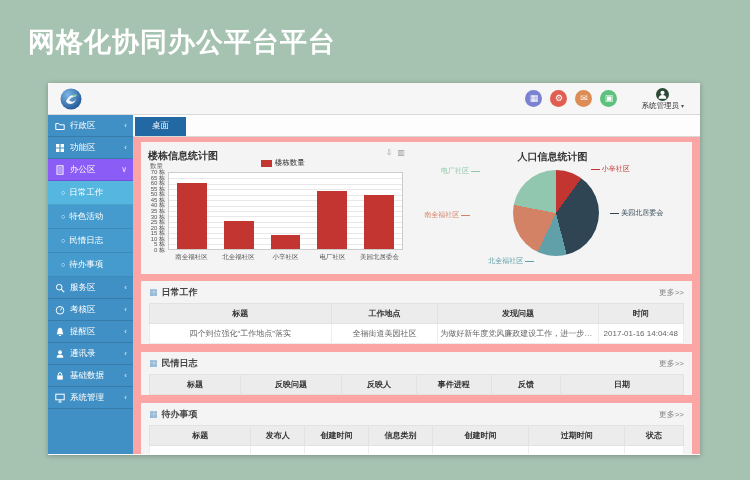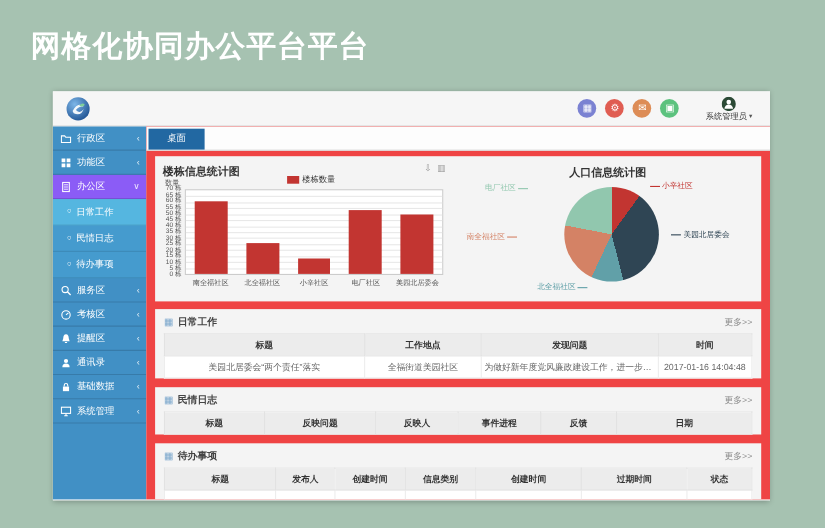--- a/index.html
+++ b/index.html
@@ -26,21 +26,21 @@
   .sidebar { width:85px; background:#4190c5; flex:none; overflow:hidden; }
   .side-item { height:22px; display:flex; align-items:center; padding:0 6px 0 7px; color:#fff; font-size:8.5px; border-bottom:1px solid rgba(0,0,0,.14); cursor:pointer; }
   .side-item .s-icon { width:11px; height:10px; margin-right:4px; flex:none; display:inline-flex; }
   .side-item .chev { margin-left:auto; font-size:8px; color:rgba(255,255,255,.85); }
   .side-item.open { background:#8b5cf6; }
   .side-sub { background:#459bce; }
   .side-sub .side-item { padding-left:13px; height:24px; border-bottom:1px solid rgba(0,0,0,.10); }
   .side-sub .bullet { font-size:7px; margin-right:4px; }
   .side-sub .side-item.selected { background:#55b6e0; }
 
-  .main { flex:1; display:flex; flex-direction:column; background:#ef4444; overflow:hidden; }
+  .main { flex:1; display:flex; flex-direction:column; background:#fca5a5; overflow:hidden; }
   .tabbar { height:22px; background:#fdfdfd; border-bottom:1px solid #d8d8d8; display:flex; align-items:flex-end; }
   .tab { background:#2268a2; color:#fff; font-size:8.5px; padding:3px 17px 4px; margin-left:2px; cursor:pointer; }
   .scroll { flex:1; padding:5px 8px; overflow:hidden; }
   .panel { background:#f4f4f4; margin-bottom:7px; }
 
   
   .charts { height:132px; display:flex; position:relative; }
   .bar-area { width:272px; position:relative; flex:none; }
   .chart-title { font-size:10px; font-weight:bold; color:#333; }
   .bar-title { position:absolute; left:7px; top:7px; }
@@ -146,20 +146,24 @@
               <path d="M3.2 3h3.6M3.2 5h3.6M3.2 7h3.6" stroke="#fff" stroke-width="0.8"></path>
             </svg>
           </span>
           <span>办公区</span>
           <span class="chev">∨</span>
         </div>
         <div class="side-sub">
           <div class="side-item selected">
             <span class="bullet">○</span>
             <span>日常工作</span>
+          </div>
+          <div class="side-item">
+            <span class="bullet">○</span>
+            <span>特色活动</span>
           </div>
           <div class="side-item">
             <span class="bullet">○</span>
             <span>民情日志</span>
           </div>
           <div class="side-item">
             <span class="bullet">○</span>
             <span>待办事项</span>
           </div>
         </div>
@@ -339,21 +343,21 @@
             <thead>
                 <tr id="dw-head">
                   <th style="width: 34%;">标题</th>
                   <th style="width: 20%;">工作地点</th>
                   <th style="width: 30%;">发现问题</th>
                   <th style="width: 16%;">时间</th>
                 </tr>
               </thead>
             <tbody id="dw-body">
                 <tr>
-                  <td>美园北居委会“两个责任”落实</td>
+                  <td>四个到位强化“工作地点”落实</td>
                   <td>全福街道美园社区</td>
                   <td>为做好新年度党风廉政建设工作，进一步推进党工委主体责...</td>
                   <td>2017-01-16 14:04:48</td>
                 </tr>
               </tbody>
           </table>
         </div>
 
         <div class="panel">
           <div class="section-head">

